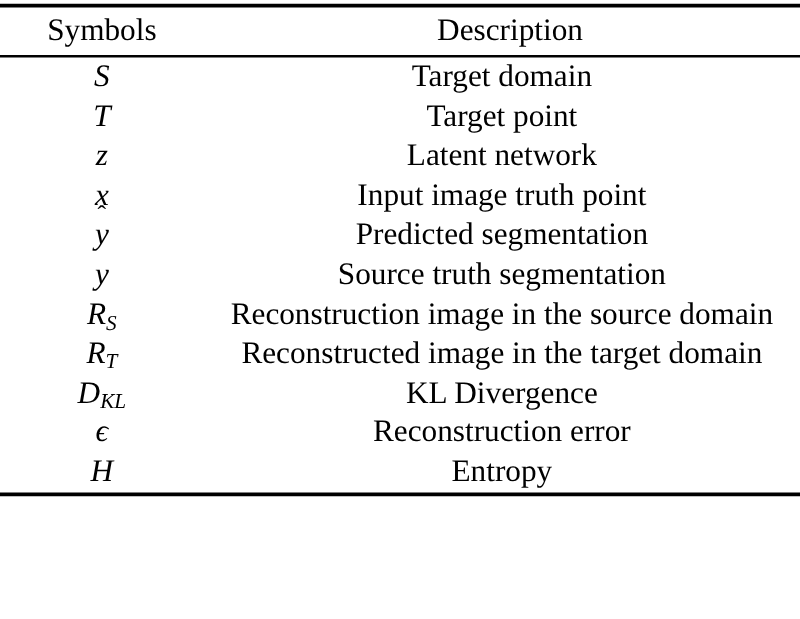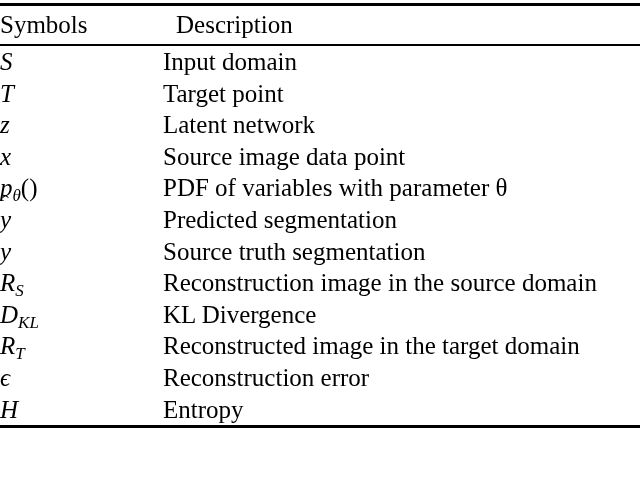--- a/index.html
+++ b/index.html
@@ -44,21 +44,21 @@
     border-collapse: collapse;
     width: 640px;
     table-layout: fixed;
   }
   table.notation col.c-sym   { width: 163px; }
   table.notation col.c-desc  { width: 477px; }
 
   table.notation th,
   table.notation td {
     padding: 0;
-    text-align: left;
+    text-align: center;
     vertical-align: baseline;
     font-weight: normal;
   }
 
   
   .hdr-cell {
     font-size: 25px;
     line-height: 38px;
     height: 38px;
     padding-left: 31px;
@@ -130,57 +130,53 @@
   <div class="rule midrule"></div>
 
   <table class="notation">
     <colgroup>
       <col class="c-sym">
       <col class="c-desc">
     </colgroup>
     <tbody>
       <tr>
         <td class="row-cell cell-sym"><span class="mi">S</span></td>
-        <td class="row-cell cell-desc">Input domain</td>
+        <td class="row-cell cell-desc">Target domain</td>
       </tr>
       <tr>
         <td class="row-cell cell-sym"><span class="mi">T</span></td>
         <td class="row-cell cell-desc">Target point</td>
       </tr>
       <tr>
         <td class="row-cell cell-sym"><span class="mi">z</span></td>
         <td class="row-cell cell-desc">Latent network</td>
       </tr>
       <tr>
         <td class="row-cell cell-sym"><span class="mi">x</span></td>
-        <td class="row-cell cell-desc">Source image data point</td>
-      </tr>
-      <tr>
-        <td class="row-cell cell-sym"><span class="mi">p</span><sub class="sb">θ</sub><span class="paren">()</span></td>
-        <td class="row-cell cell-desc">PDF of variables with parameter θ</td>
+        <td class="row-cell cell-desc">Input image truth point</td>
       </tr>
       <tr>
         <td class="row-cell cell-sym"><span class="hatwrap"><span class="hatmark">̂</span><span class="mi">y</span></span></td>
         <td class="row-cell cell-desc">Predicted segmentation</td>
       </tr>
       <tr>
         <td class="row-cell cell-sym"><span class="mi">y</span></td>
         <td class="row-cell cell-desc">Source truth segmentation</td>
       </tr>
       <tr>
         <td class="row-cell cell-sym"><span class="mi">R</span><sub class="sb">S</sub></td>
         <td class="row-cell cell-desc">Reconstruction image in the source domain</td>
       </tr>
       <tr>
+        <td class="row-cell cell-sym"><span class="mi">R</span><sub class="sb">T</sub></td>
+        <td class="row-cell cell-desc">Reconstructed image in the target domain</td>
+      </tr>
+      <tr>
         <td class="row-cell cell-sym"><span class="mi">D</span><sub class="sb">KL</sub></td>
         <td class="row-cell cell-desc">KL Divergence</td>
-      </tr>
-      <tr>
-        <td class="row-cell cell-sym"><span class="mi">R</span><sub class="sb">T</sub></td>
-        <td class="row-cell cell-desc">Reconstructed image in the target domain</td>
       </tr>
       <tr>
         <td class="row-cell cell-sym"><span class="mgk">ϵ</span></td>
         <td class="row-cell cell-desc">Reconstruction error</td>
       </tr>
       <tr>
         <td class="row-cell cell-sym"><span class="mi">H</span></td>
         <td class="row-cell cell-desc">Entropy</td>
       </tr>
     </tbody>

